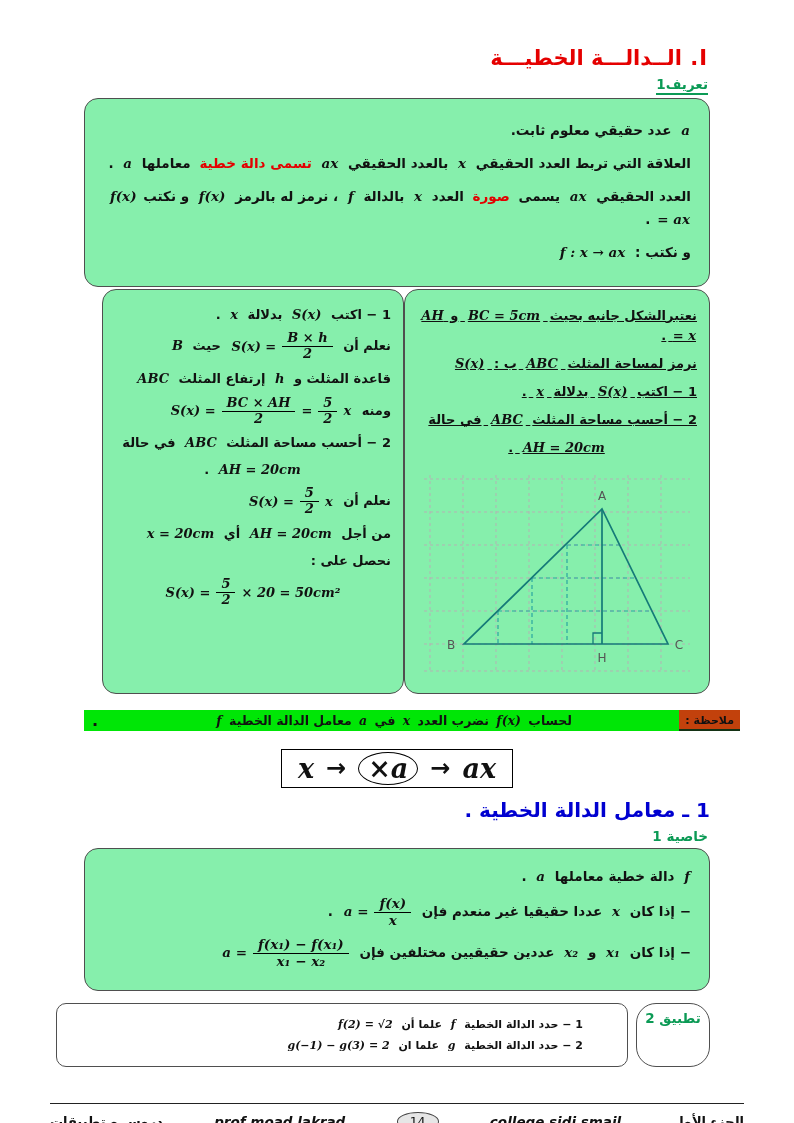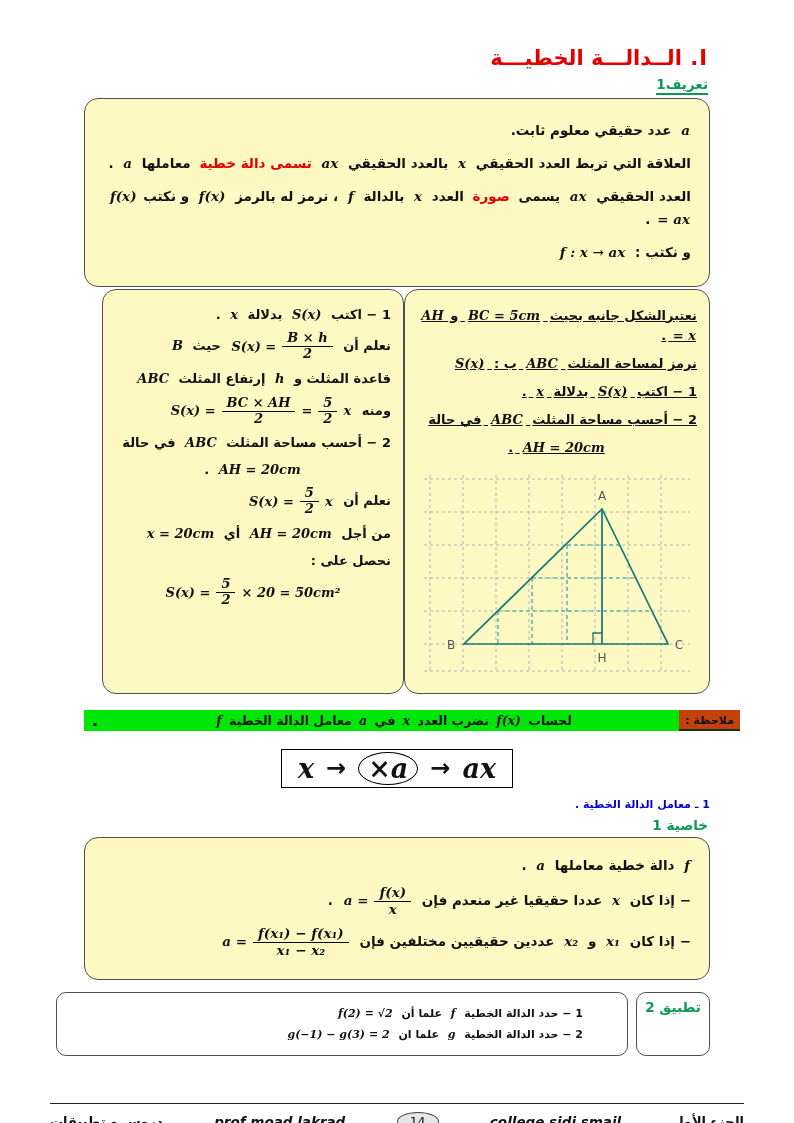--- a/index.html
+++ b/index.html
@@ -6,21 +6,21 @@
   body{width:794px;height:1123px;overflow:hidden;font-family:"DejaVu Sans",sans-serif;color:#111;}
   .page{position:relative;width:794px;height:1123px;direction:rtl;}
   .content{padding:0 84px;}
 
   .title{margin:46px 2px 4px 0;text-align:right;color:#e50000;font-size:21px;font-weight:bold;letter-spacing:1px;}
 
   .seclabel{text-align:right;margin:6px 2px 3px 0;font-size:13.5px;font-weight:bold;color:#0b9a55;}
   .seclabel .inner{display:inline-block;padding-bottom:1px;}
   .underl .inner{border-bottom:2px solid #0b9a55;}
 
-  .rbox{border:1.3px solid #4f4f4f;border-radius:14px;background:#fef9c3;box-sizing:border-box;}
+  .rbox{border:1.3px solid #4f4f4f;border-radius:14px;background:#86efac;box-sizing:border-box;}
 
   .defbox{padding:10px 16px 12px 12px;}
   .defbox .line{margin:10px 0;font-size:13.5px;line-height:1.7;}
 
   .line{text-align:right;font-weight:bold;}
   .line .ar{margin:0 2px;}
   .red{color:#e30000;}
   .m{font-family:"DejaVu Serif",serif;font-style:italic;font-weight:bold;direction:ltr;unicode-bidi:isolate;margin:0 3px;}
 
   .appwrap{display:flex;align-items:stretch;margin-top:2px;}
@@ -44,27 +44,27 @@
   .notebar{flex:1;background:#00e606;display:flex;align-items:center;}
   .notetext{flex:1;text-align:center;font-size:12.5px;font-weight:bold;}
   .notedot{padding:0 8px;font-weight:bold;}
 
   .mapwrap{text-align:center;margin:18px 0 10px;}
   .mapbox{display:inline-flex;direction:ltr;align-items:center;gap:12px;border:1.7px solid #000;
           padding:2px 16px;font-family:"DejaVu Serif",serif;font-style:italic;font-weight:bold;font-size:27px;}
   .mapbox .arr{font-family:"DejaVu Sans",sans-serif;font-style:normal;font-weight:bold;font-size:24px;}
   .circ{border:1.6px solid #000;border-radius:50%;padding:0 9px;}
 
-  .bluehead{color:#0000d0;font-size:11px;font-weight:bold;text-align:right;margin:10px 0 2px;}
+  .bluehead{color:#0000d0;font-size:20px;font-weight:bold;text-align:right;margin:10px 0 2px;}
 
   .propbox{padding:8px 16px 12px;}
   .propbox .line{font-size:13.5px;margin:9px 0;line-height:1.6;}
 
   .app2wrap{display:flex;gap:8px;margin-top:12px;align-items:stretch;margin-left:-28px;}
-  .app2label{width:74px;border:1.3px solid #4f4f4f;border-radius:10px;display:flex;justify-content:center;
+  .app2label{width:74px;border:1.3px solid #4f4f4f;border-radius:20px;display:flex;justify-content:center;
              align-items:flex-start;padding-top:6px;color:#0b9a55;font-weight:bold;font-size:13.5px;box-sizing:border-box;}
   .app2main{flex:1;border:1.3px solid #4f4f4f;border-radius:10px;padding:6px 30px;box-sizing:border-box;}
   .app2main .line{font-size:11px;margin:8px 12px;}
 
   .footer{position:absolute;bottom:38px;left:50px;right:50px;border-top:1.4px solid #222;
           padding-top:8px;display:flex;align-items:center;justify-content:space-between;font-size:13px;}
   .f-ar{font-weight:bold;text-decoration:underline;}
   .f-en{direction:ltr;unicode-bidi:isolate;font-weight:bold;font-style:italic;font-size:13.5px;}
   .f-badge{direction:ltr;border:1px solid #444;border-radius:50%;background:#e6e6e6;padding:1px 12px;font-size:12.5px;}
 </style>

